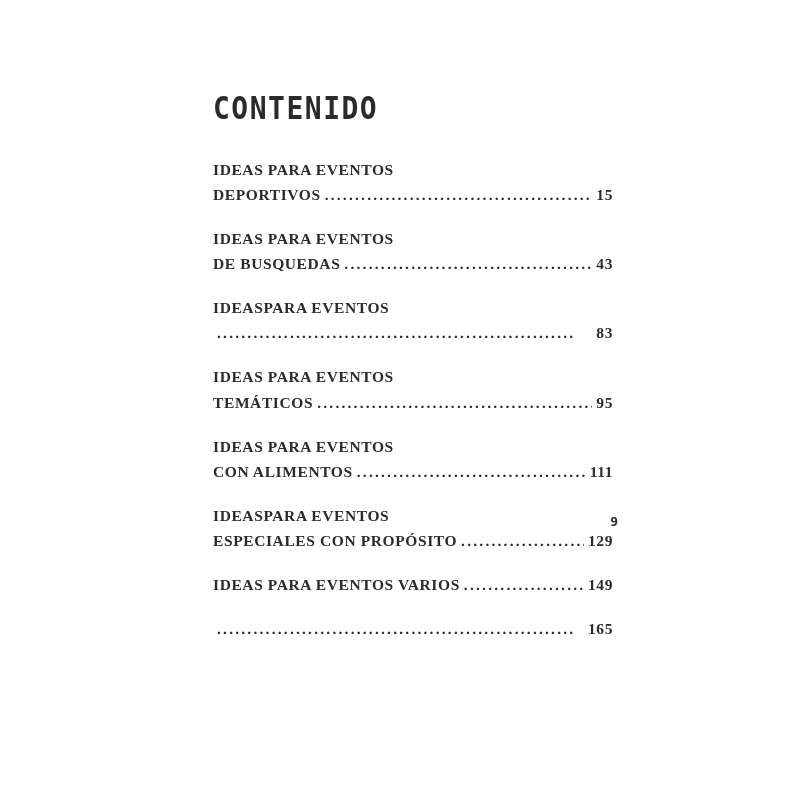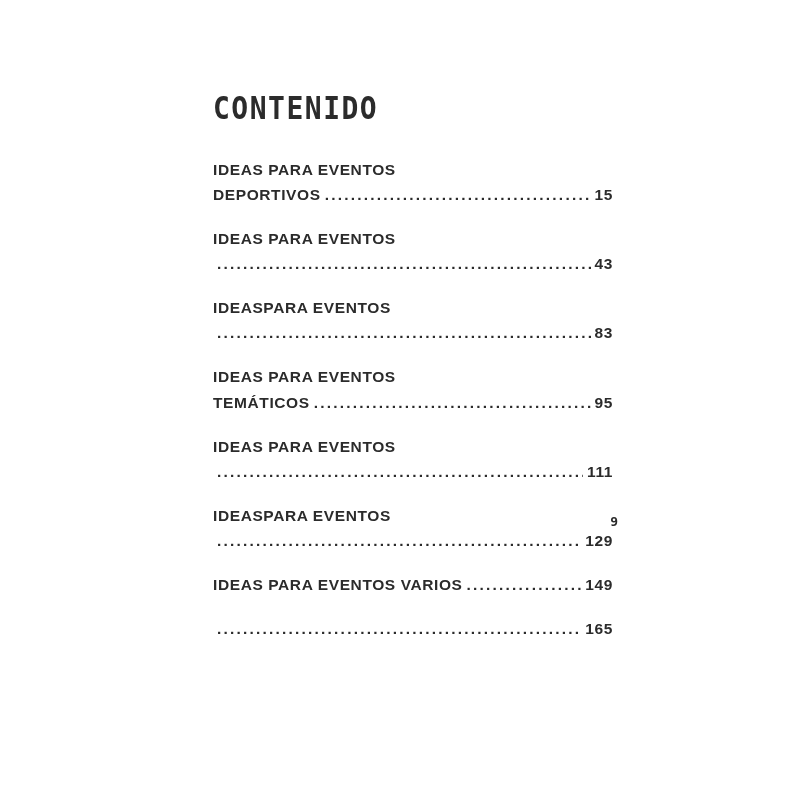--- a/index.html
+++ b/index.html
@@ -38,21 +38,21 @@
     transform: scaleY(1.12);
     transform-origin: left top;
   }
   .toc-list {
     margin: 0;
     padding: 0;
     list-style: none;
   }
   .toc-entry {
     margin-bottom: 19px;
-    font-family: Liberation Sans, sans-serif;
+    font-family: Liberation Serif, serif;
     font-weight: bold;
     font-size: 15.5px;
     letter-spacing: 0.6px;
     color: #2b2b2b;
     line-height: 1.62;
     text-transform: uppercase;
   }
   .toc-entry .line1 {
     display: block;
     white-space: nowrap;
@@ -100,20 +100,21 @@
           <span class="line1">IDEAS PARA EVENTOS</span>
           <span class="toc-lastline">
             <span class="txt">DEPORTIVOS</span>
             <span class="leader">...........................................................</span>
             <span class="pg">15</span>
           </span>
         </li>
         <li class="toc-entry">
           <span class="line1">IDEAS PARA EVENTOS</span>
           <span class="toc-lastline">
+            <span class="txt">DE BUSQUEDAS</span>
             <span class="leader">...........................................................</span>
             <span class="pg">43</span>
           </span>
         </li>
         <li class="toc-entry">
           <span class="line1">IDEASPARA EVENTOS</span>
           <span class="toc-lastline">
             <span class="leader">...........................................................</span>
             <span class="pg">83</span>
           </span>
@@ -122,27 +123,29 @@
           <span class="line1">IDEAS PARA EVENTOS</span>
           <span class="toc-lastline">
             <span class="txt">TEMÁTICOS</span>
             <span class="leader">...........................................................</span>
             <span class="pg">95</span>
           </span>
         </li>
         <li class="toc-entry">
           <span class="line1">IDEAS PARA EVENTOS</span>
           <span class="toc-lastline">
+            <span class="txt">CON ALIMENTOS</span>
             <span class="leader">...........................................................</span>
             <span class="pg">111</span>
           </span>
         </li>
         <li class="toc-entry">
           <span class="line1">IDEASPARA EVENTOS</span>
           <span class="toc-lastline">
+            <span class="txt">ESPECIALES CON PROPÓSITO</span>
             <span class="leader">...........................................................</span>
             <span class="pg">129</span>
           </span>
         </li>
         <li class="toc-entry">
           <span class="toc-lastline">
             <span class="txt">IDEAS PARA EVENTOS VARIOS</span>
             <span class="leader">...........................................................</span>
             <span class="pg">149</span>
           </span>

